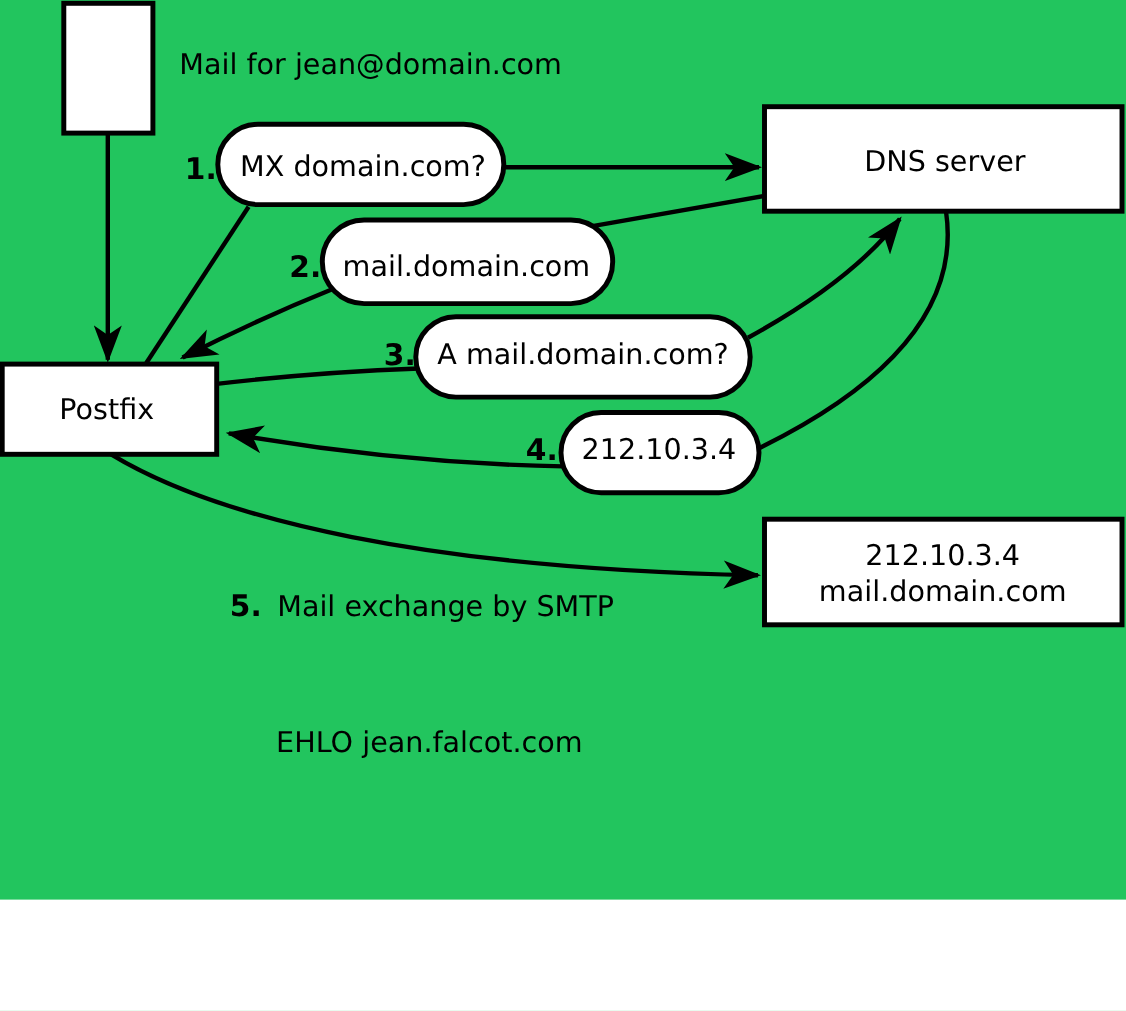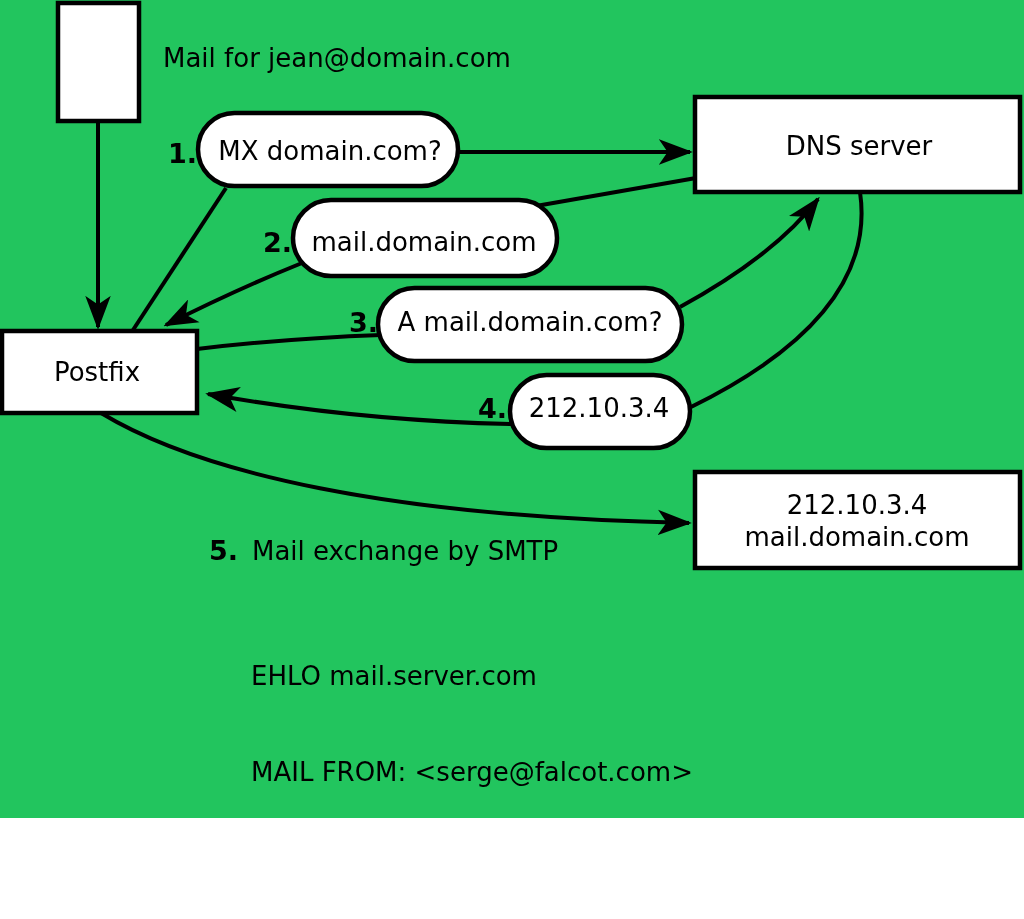--- a/index.html
+++ b/index.html
@@ -101,22 +101,21 @@
     <text class="num" x="238" y="560" text-anchor="end">5.</text>
     <text x="252" y="560">Mail exchange by SMTP</text>
 
     <text x="97" y="381" text-anchor="middle">Postfix</text>
     <text x="859" y="155" text-anchor="middle">DNS server</text>
     <text x="857" y="514" text-anchor="middle">212.10.3.4</text>
     <text x="857" y="546" text-anchor="middle">mail.domain.com</text>
   </svg>
 
   <div id="smtp-transcript">
-    <div class="smtp-line">EHLO mail.server.com</div>
-    <div class="smtp-line">MAIL FROM: &lt;serge@falcot.com&gt;</div>
+    <div class="smtp-line">EHLO jean.falcot.com</div>
     
     
     
     
     
     
     
   </div>
 
 </div>

